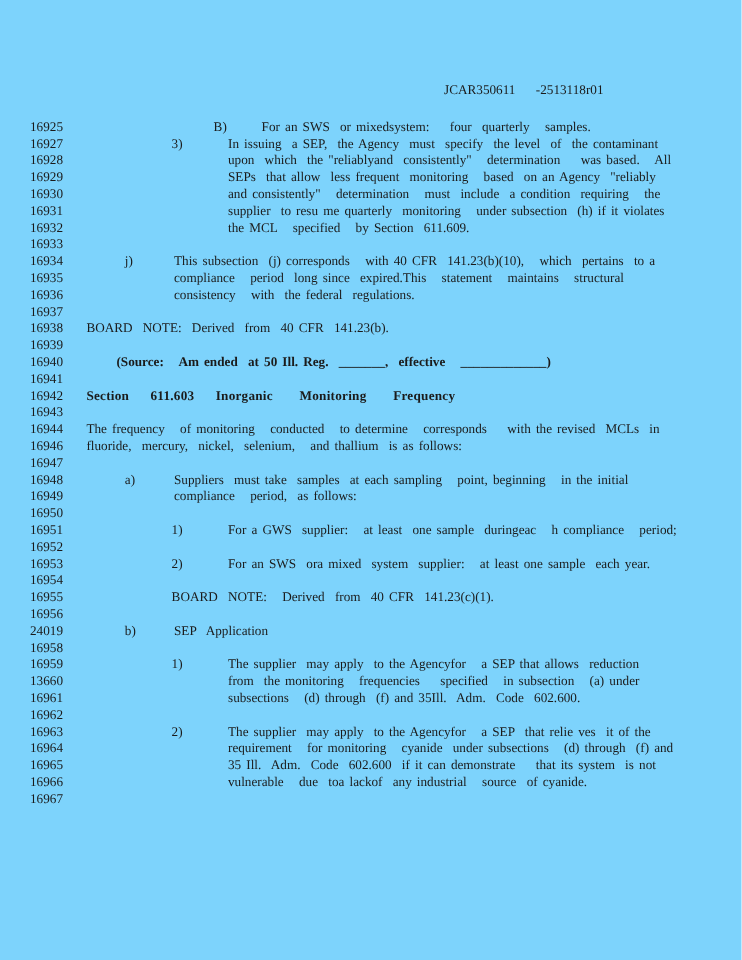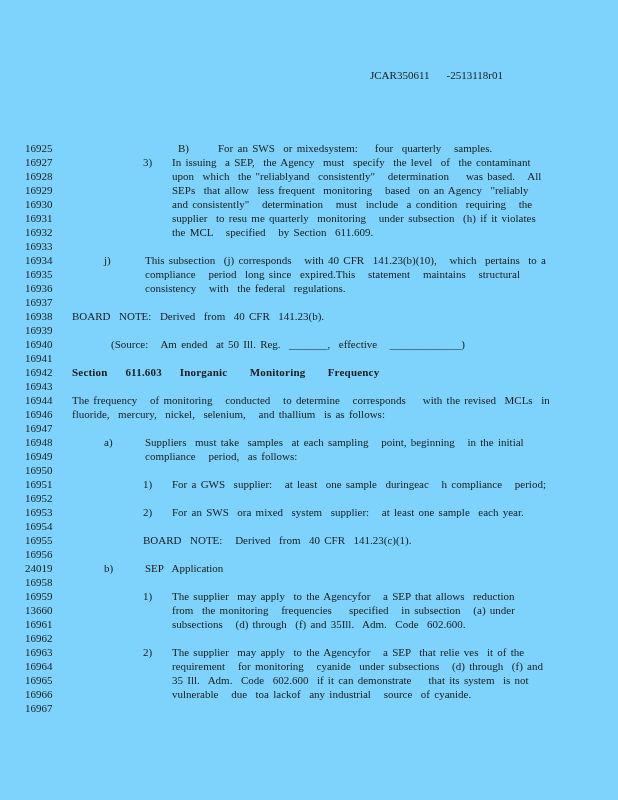--- a/index.html
+++ b/index.html
@@ -22,42 +22,41 @@
     top: 69px;
     font-size: 11px;
     white-space: pre;
     word-spacing: 1.5px;
   }
   .doc-lines {
     position: absolute;
     left: 0;
     top: 99px;
     width: 490px;
-    margin-top: 42px;
   }
   .row {
     position: relative;
     height: 14px;
     font-size: 11px;
     line-height: 14px;
   }
   .row span {
     position: absolute;
     top: 0;
     white-space: pre;
     word-spacing: 1.5px;
   }
   .num      { left: 25px;  }
   .m-l1     { left: 104px; }
   .m-l2     { left: 143px; }
   .m-l3     { left: 178px; }
   .t-body   { left: 72px;  }
-  .t-source { left: 111px;  }
+  .t-source { left: 97px; font-weight: bold;  }
   .t-l1     { left: 145px; }
-  .t-l2     { left: 172px; }
+  .t-l2     { left: 190px; }
   .t-l2m    { left: 143px; }
   .t-l3     { left: 218px; }
   .bold     { font-weight: bold; letter-spacing: 0.2px; }
 </style>
 </head>
 <body>
 
 <div class="page">
   <div class="doc-header">JCAR350611    -2513118r01</div>
   <div class="doc-lines">

